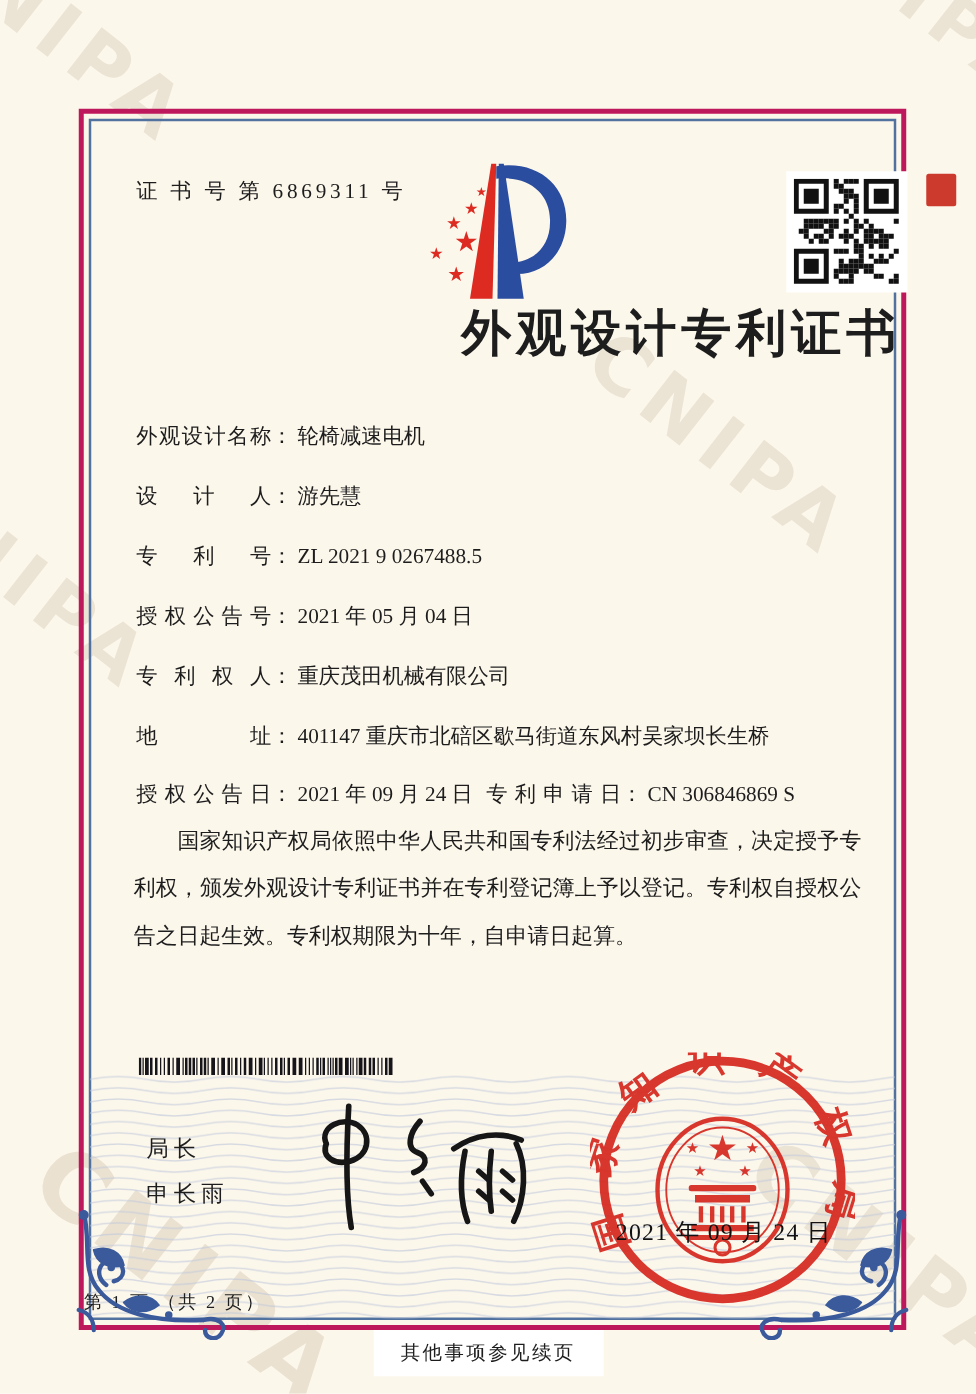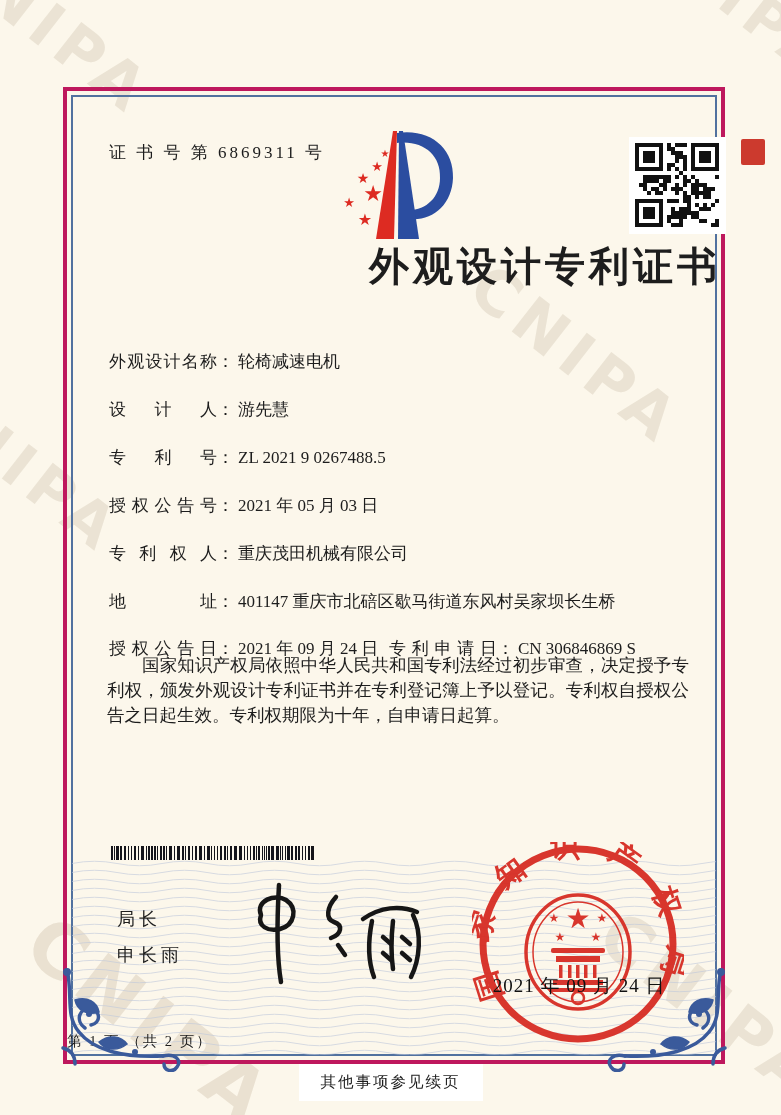--- a/index.html
+++ b/index.html
@@ -26,26 +26,26 @@
   
   .logo{position:absolute;left:268px;top:36px;}
   .qrbox{position:absolute;left:562px;top:46px;width:97px;height:97px;background:#fff;}
   .qrbox svg{position:absolute;left:6px;top:6px;}
   .redmark{position:absolute;left:674px;top:48px;width:24px;height:26px;background:#cc3a2e;border-radius:2px;}
   
   .title{position:absolute;left:0;top:148px;width:100%;text-align:right;
          font-size:40px;font-weight:bold;letter-spacing:4px;}
   
   .fields{position:absolute;left:42px;top:0;width:580px;font-size:17px;}
-  .frow{position:absolute;left:0;white-space:nowrap;margin-top:13px;}
+  .frow{position:absolute;left:0;white-space:nowrap;}
   .flabel{display:inline-block;width:108px;text-align:justify;text-align-last:justify;vertical-align:top;}
   .fcolon{display:inline-block;margin-right:4px;}
   .frow2{position:absolute;white-space:nowrap;}
   
-  .bodytext{position:absolute;left:40px;top:562px;width:582px;font-size:17.5px;line-height:25px;text-align:justify;}
+  .bodytext{position:absolute;left:40px;top:562px;width:582px;font-size:17.5px;line-height:38px;text-align:justify;}
   .bodytext p{margin:0;text-indent:2em;}
   
   .barcode{position:absolute;left:44px;top:755px;}
   
   .officer{position:absolute;left:50px;font-size:18px;letter-spacing:4px;
            font-family:Liberation Serif, serif;}
   .officer-title{top:816px;}
   .officer-name{top:852px;}
   .sig{position:absolute;left:168px;top:788px;}
   
@@ -238,21 +238,21 @@
       <div class="frow" style="top:246px">
         <span class="flabel">外观设计名称</span><span class="fcolon">：</span><span>轮椅减速电机</span>
       </div>
       <div class="frow" style="top:294px">
         <span class="flabel">设计人</span><span class="fcolon">：</span><span>游先慧</span>
       </div>
       <div class="frow" style="top:342px">
         <span class="flabel">专利号</span><span class="fcolon">：</span><span>ZL 2021 9 0267488.5</span>
       </div>
       <div class="frow" style="top:390px">
-        <span class="flabel">授权公告号</span><span class="fcolon">：</span><span>2021 年 05 月 03 日</span>
+        <span class="flabel">授权公告号</span><span class="fcolon">：</span><span>2021 年 05 月 04 日</span>
       </div>
       <div class="frow" style="top:438px">
         <span class="flabel">专利权人</span><span class="fcolon">：</span><span>重庆茂田机械有限公司</span>
       </div>
       <div class="frow" style="top:486px">
         <span class="flabel">地址</span><span class="fcolon">：</span><span>401147 重庆市北碚区歇马街道东风村吴家坝长生桥</span>
       </div>
       <div class="frow" style="top:533px">
         <span class="flabel">授权公告日</span><span class="fcolon">：</span><span>2021 年 09 月 24 日</span>
         <span class="frow2" style="left:280px"><span class="flabel">专利申请日</span><span class="fcolon">：</span><span>CN 306846869 S</span></span>

